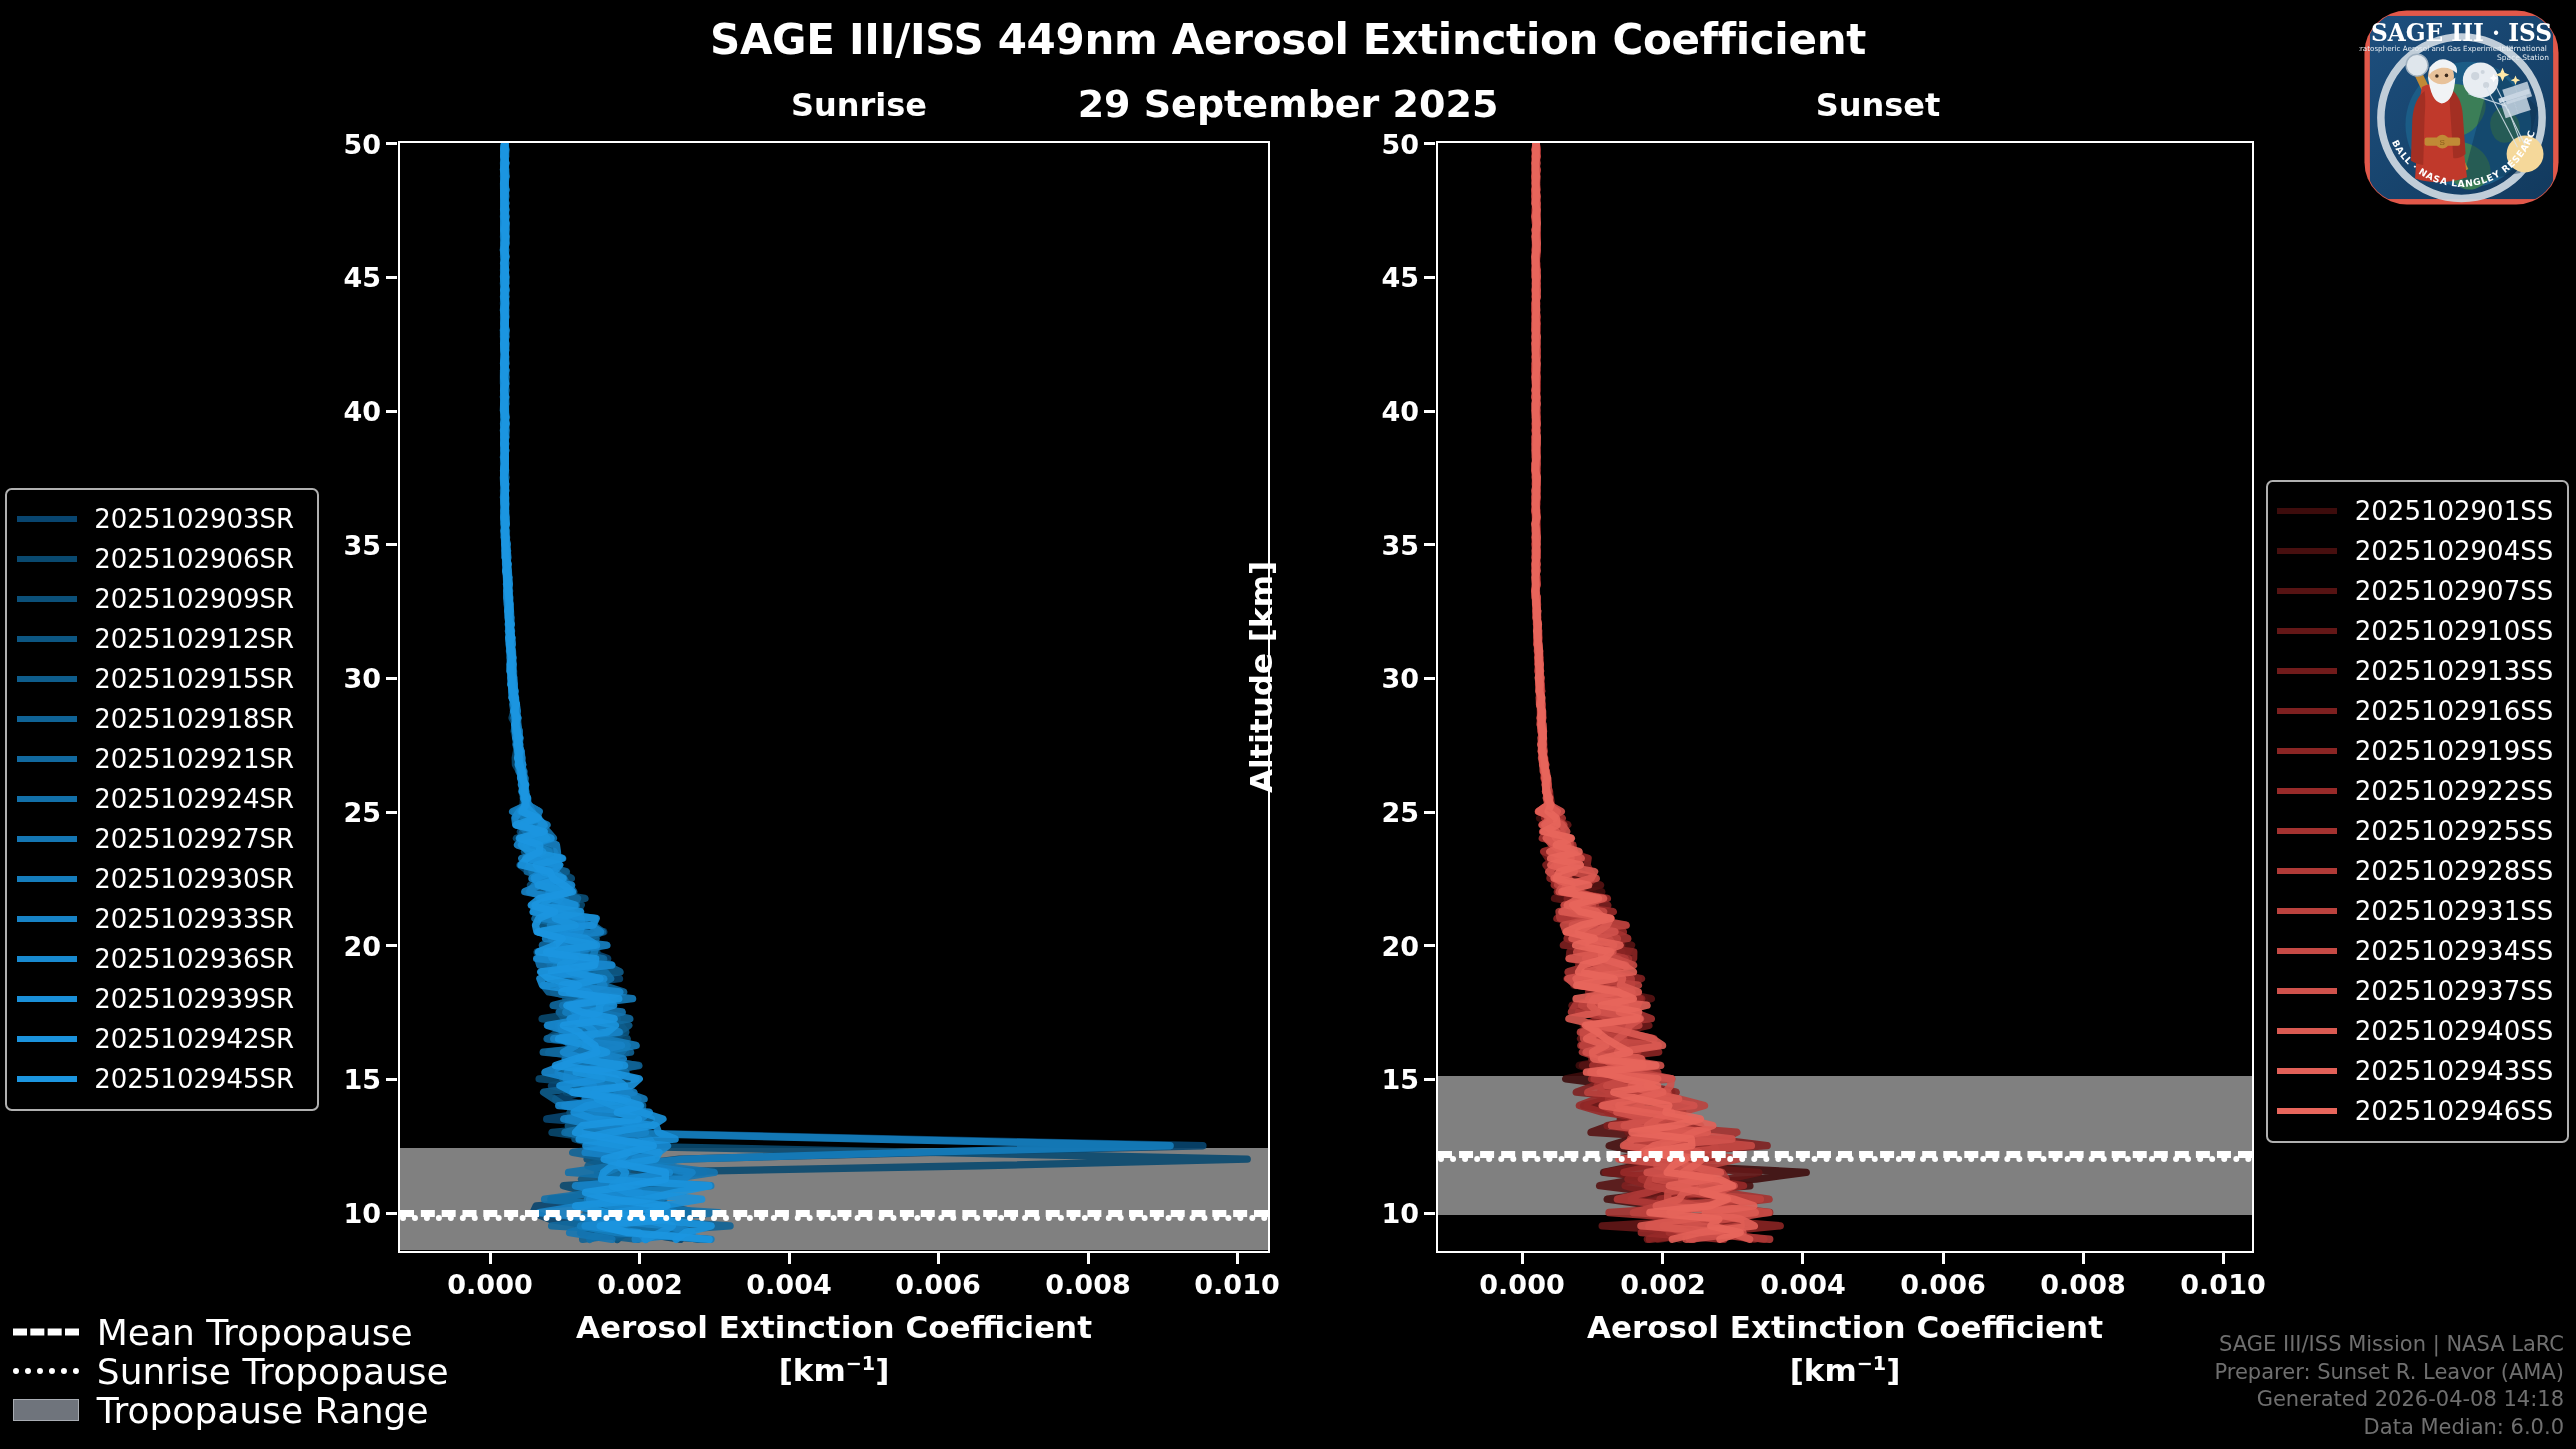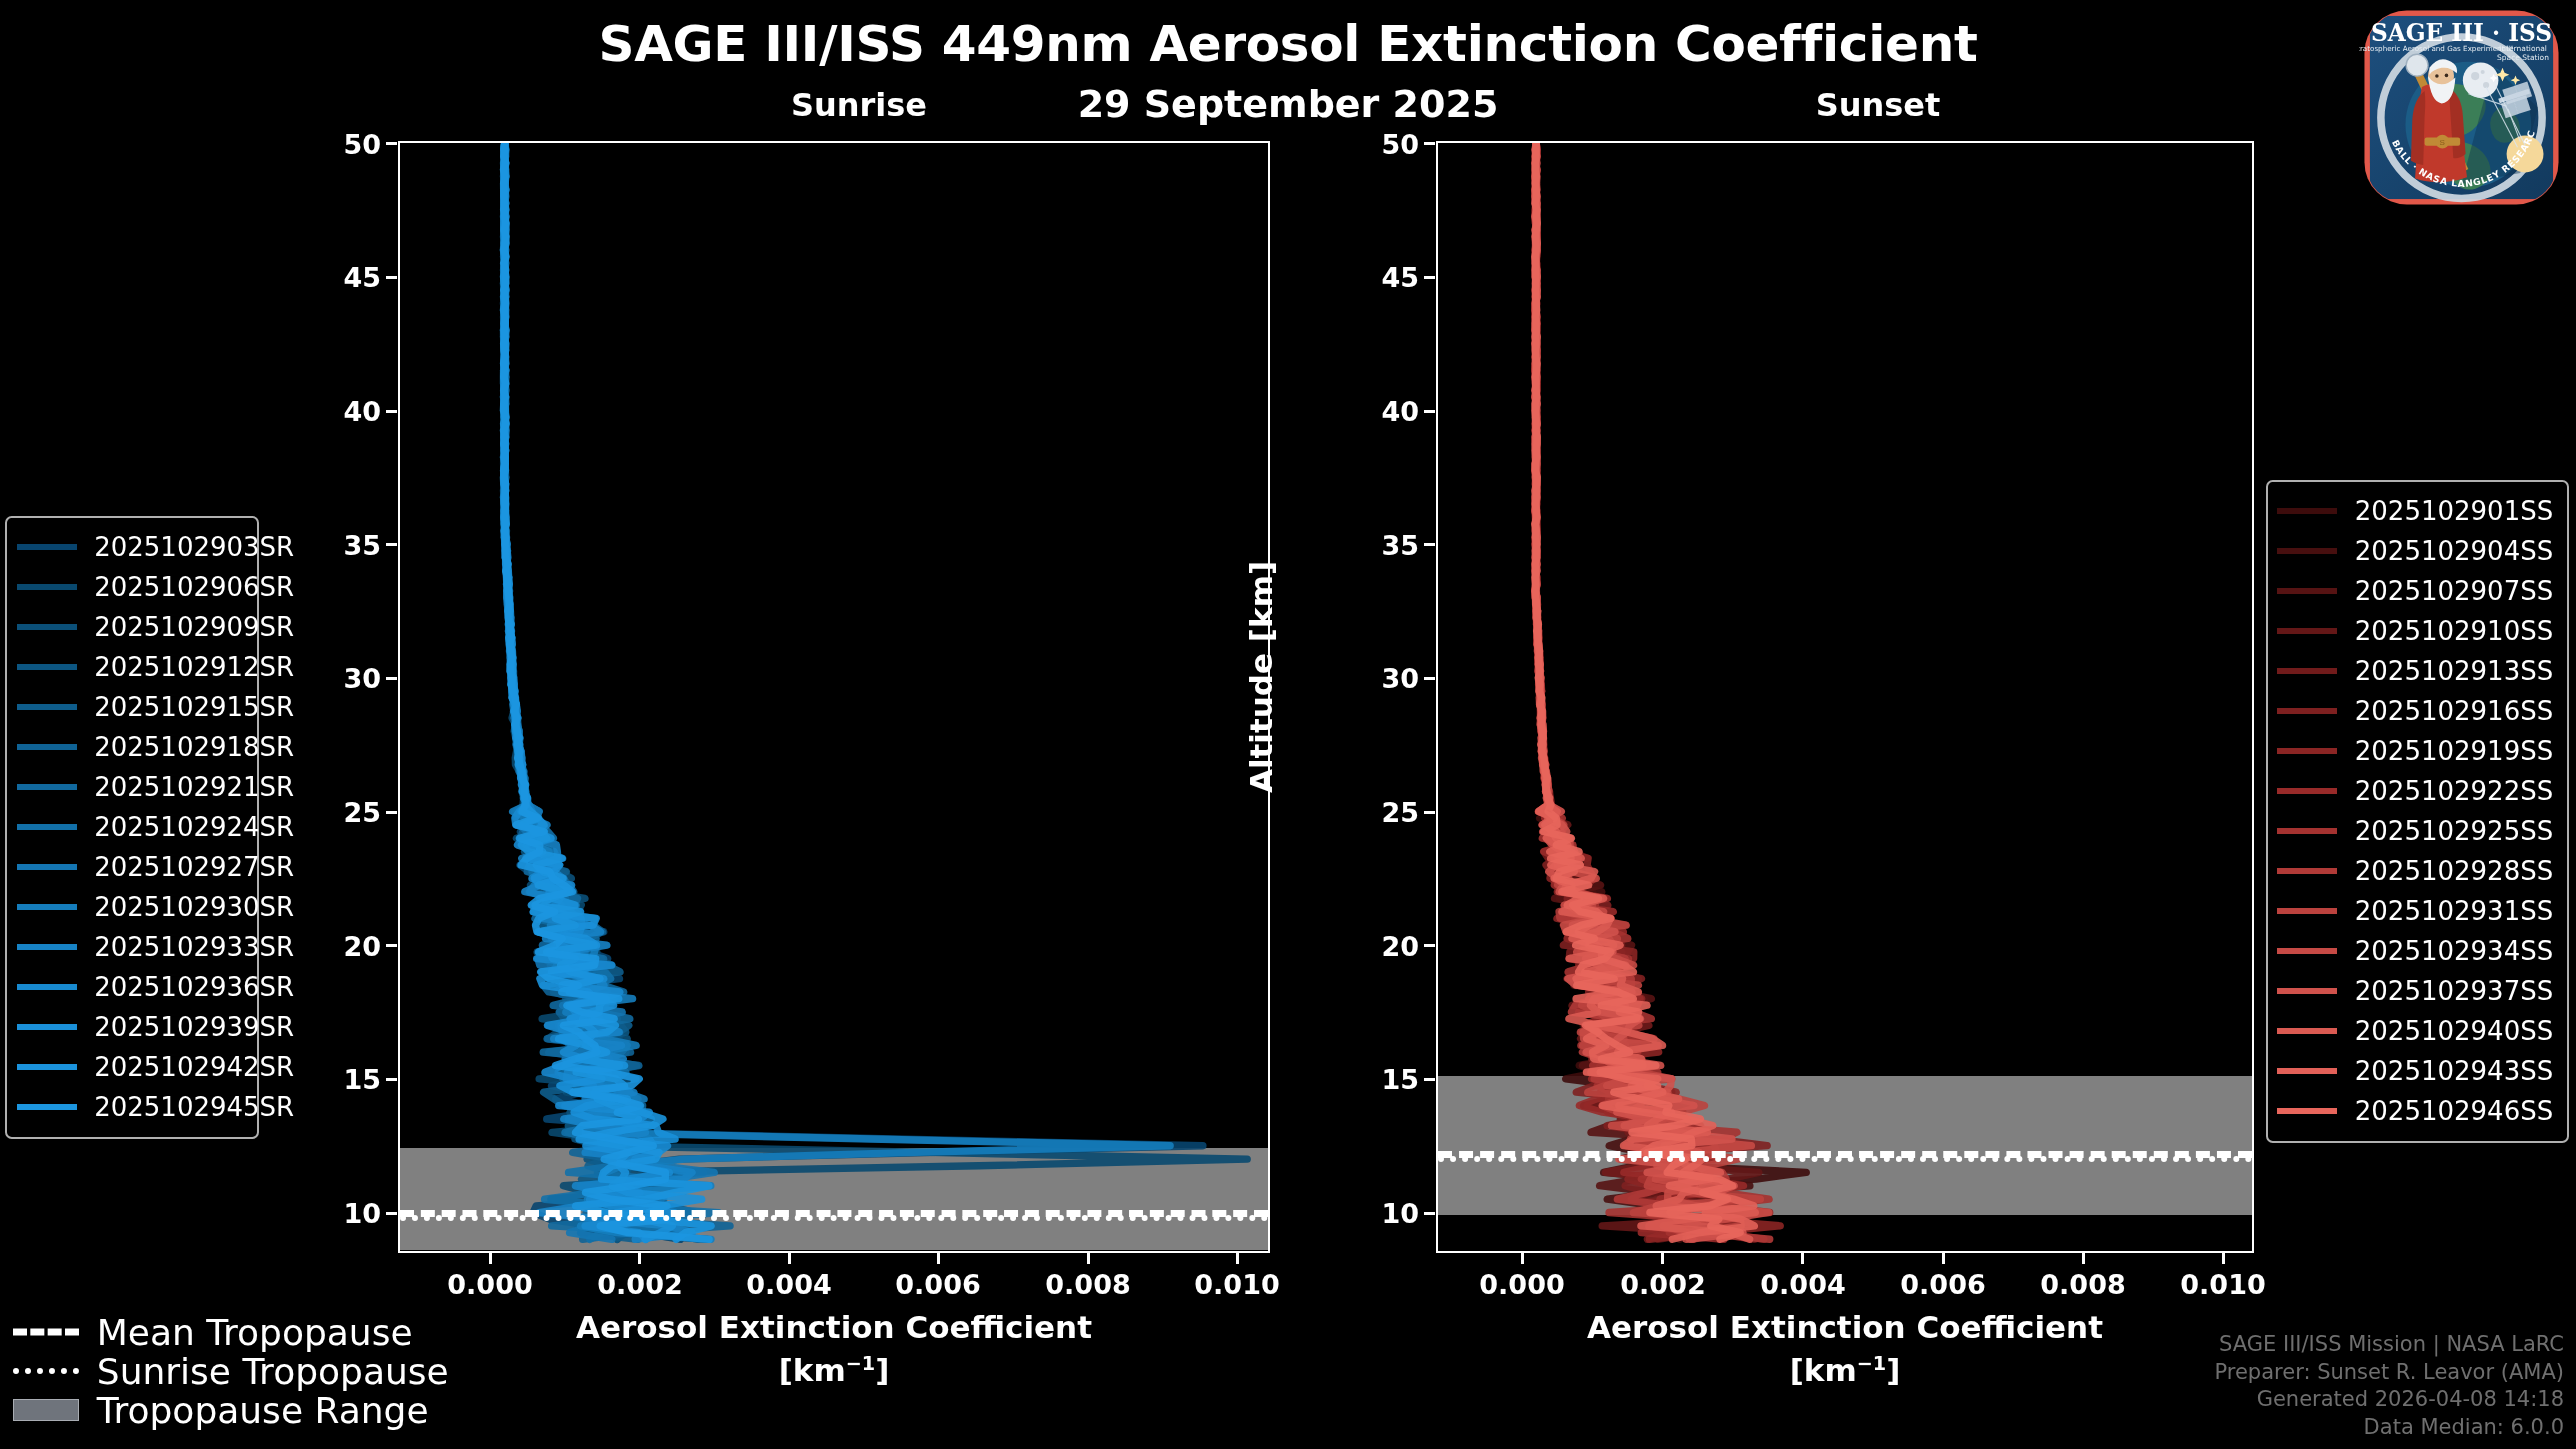--- a/index.html
+++ b/index.html
@@ -12,21 +12,21 @@
     color: #ffffff;
   }
   .abs { position: absolute; }
 
   
   #main-title {
     left: 0; right: 0; top: 14.8px;
     text-align: center;
     font-family: "DejaVu Sans", sans-serif;
     font-weight: bold;
-    font-size: 50px;
+    font-size: 42px;
     letter-spacing: -0.3px;
     white-space: nowrap;
   }
   #date-subtitle {
     left: 0; right: 0; top: 82px;
     text-align: center;
     font-weight: bold;
     font-size: 38px;
   }
   .panel-title {
@@ -113,21 +113,21 @@
 
   
   .series-legend {
     position: absolute;
     border: 2px solid #b0b0b0;
     border-radius: 6.7px;
     background: #000000;
     padding: 9.4px 12px 9.4px 9.4px;
     box-sizing: border-box;
   }
-  #legend-sunrise { left: 5.4px; top: 516px; width: 254px; }
+  #legend-sunrise { left: 5.4px; top: 488px; width: 314px; }
   #legend-sunset  { left: 2266px; top: 480px; width: 303px; }
 
   .legend-row {
     display: flex; align-items: center;
     height: 40px;
   }
   .legend-swatch {
     width: 60px; height: 6px;
     flex: 0 0 auto;
     margin-right: 17.4px;

